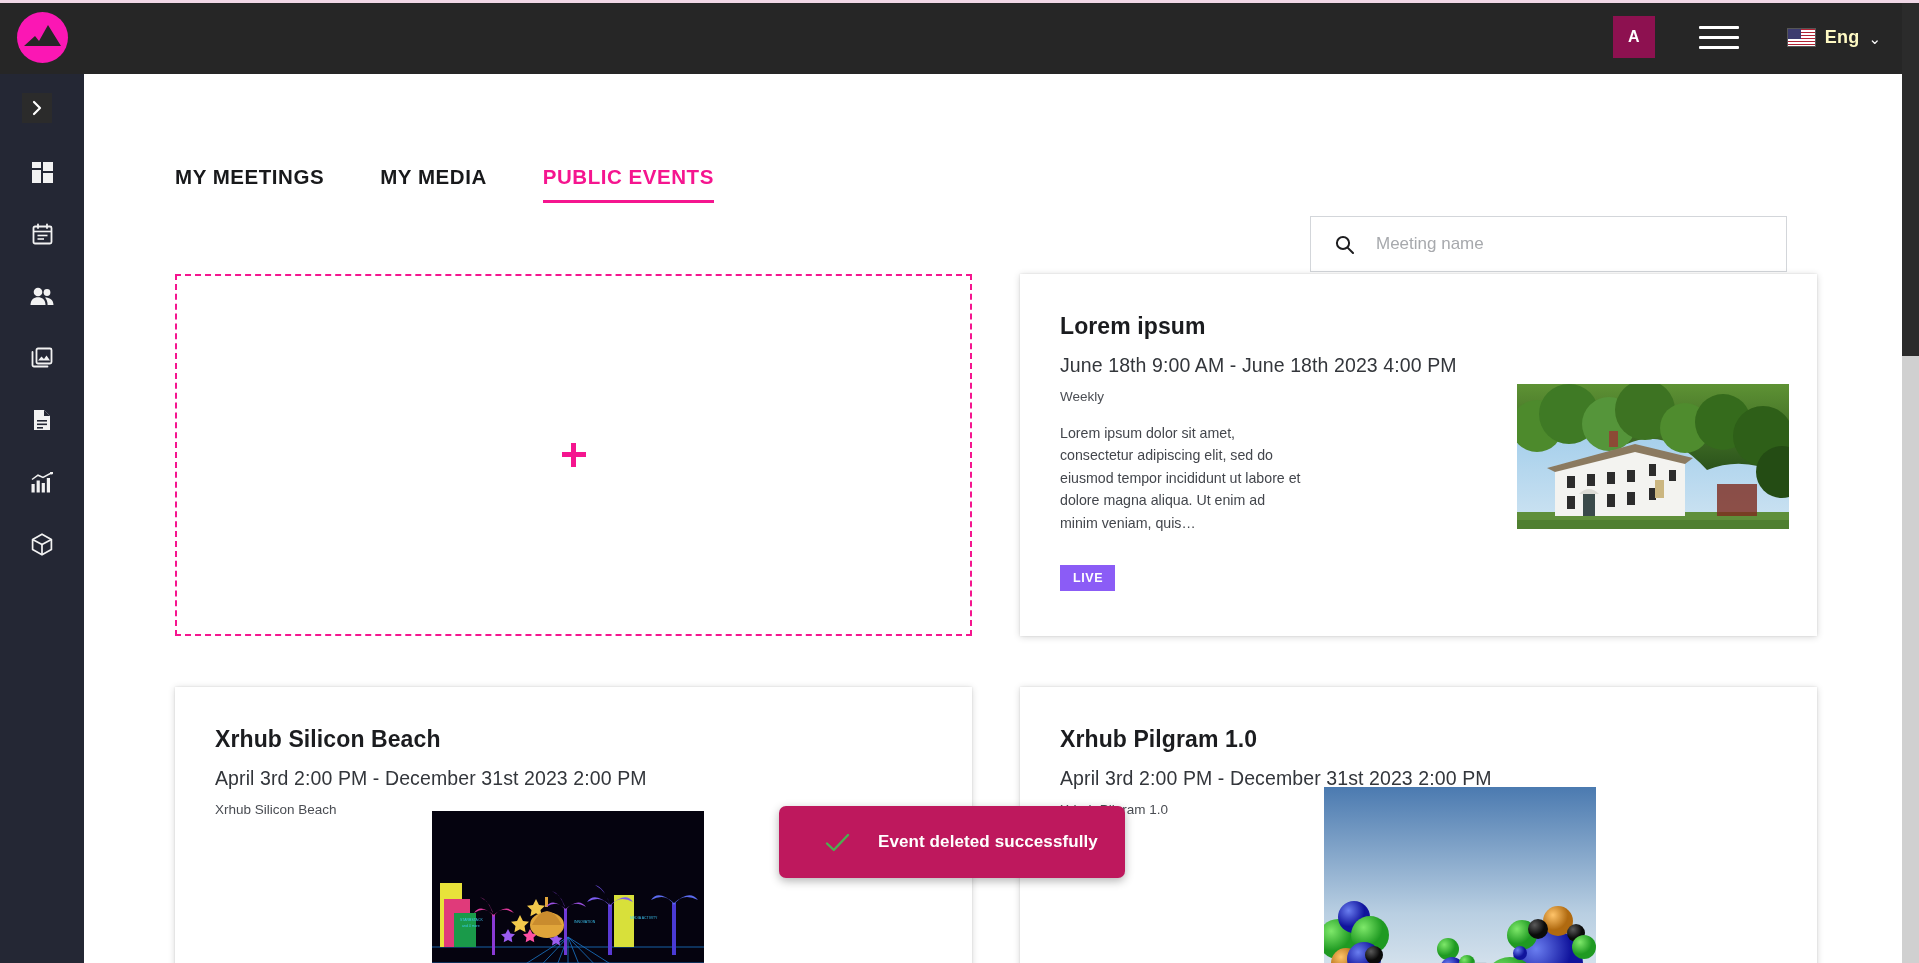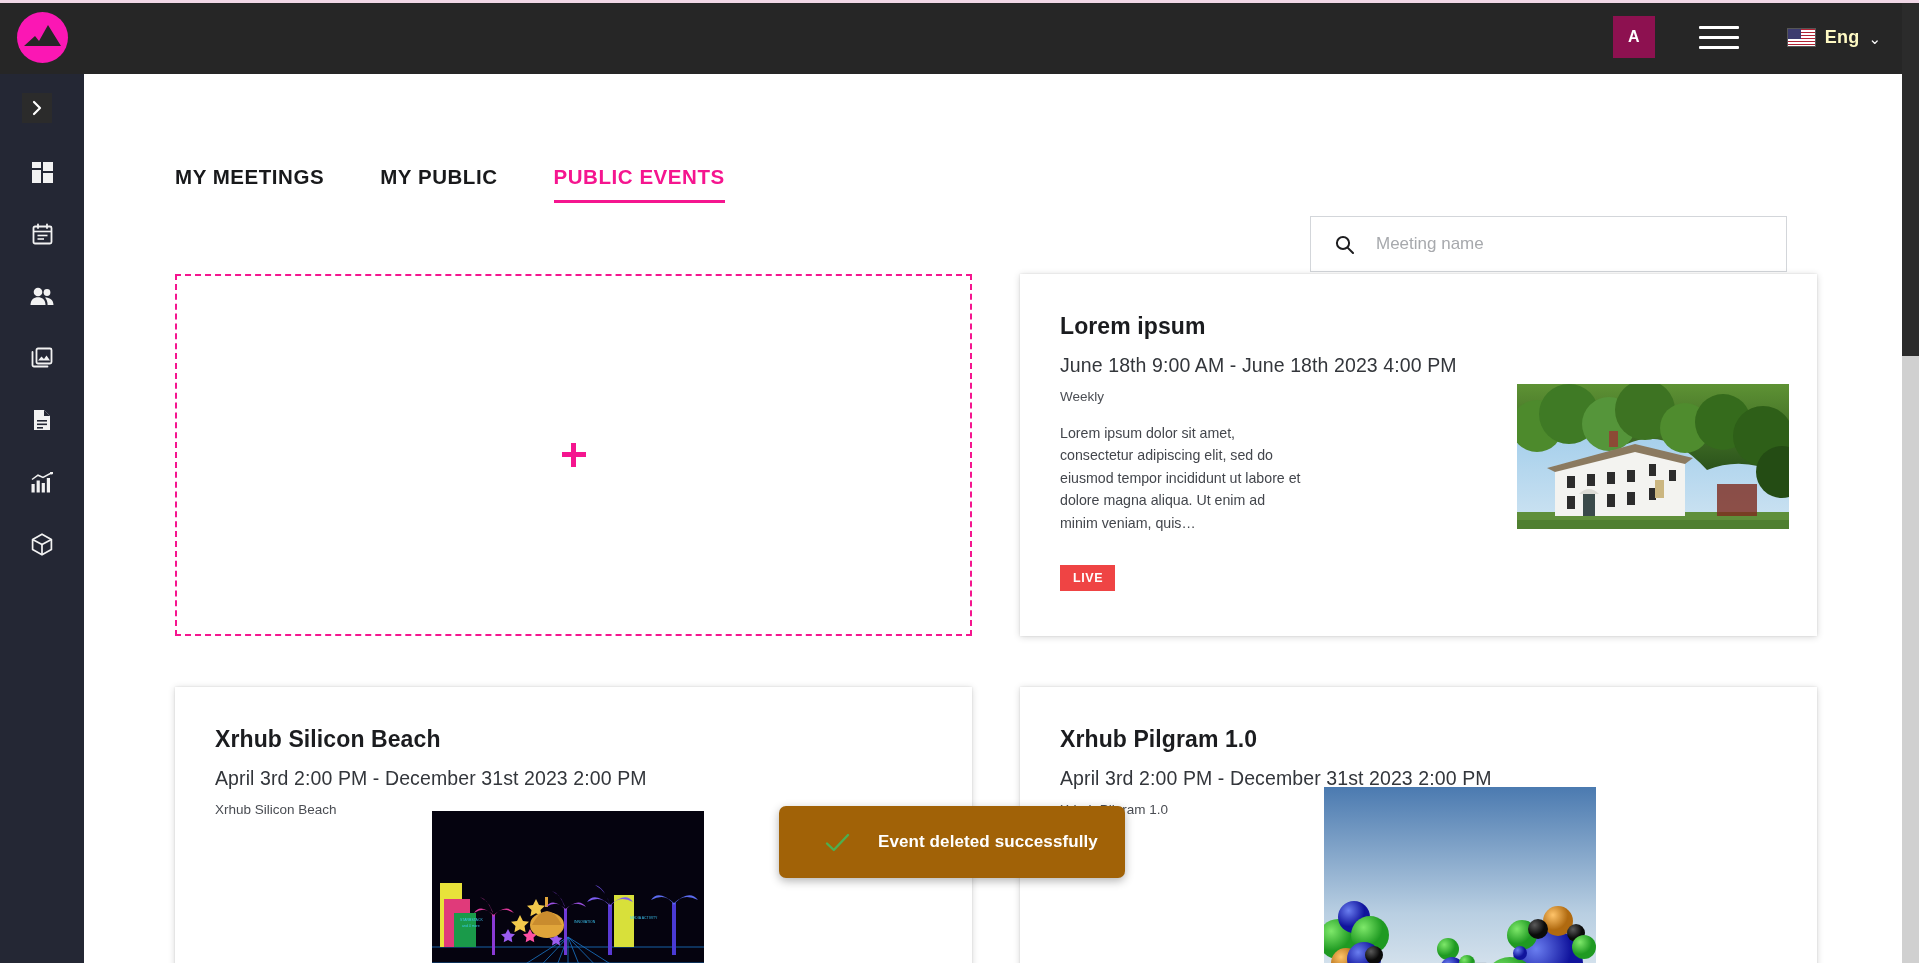--- a/index.html
+++ b/index.html
@@ -147,42 +147,42 @@
   .card-sub {
     position: absolute; left: 40px; top: 115px;
     font-size: 13.5px; color: #4a4d53;
   }
   .card-desc {
     position: absolute; left: 40px; top: 148px; width: 244px;
     font-size: 14.2px; line-height: 1.58; color: #43464c;
   }
   .live-badge {
     position: absolute; left: 40px; bottom: 45px;
-    background: #ef4444; color: #ffffff;
+    background: #8b5cf6; color: #ffffff;
     font-size: 12.5px; font-weight: bold; letter-spacing: .6px;
     padding: 6px 12px 6px 13px; cursor: pointer;
   }
   .card-thumb {
     position: absolute; right: 28px; top: 110px;
     width: 272px; height: 145px; overflow: hidden;
   }
   .thumb-wide {
     position: absolute; left: 257px; top: 100px;
     width: 272px; height: 230px; overflow: hidden;
   }
   .thumb-wide-r {
     position: absolute; left: 304px; top: 100px;
     width: 272px; height: 230px; overflow: hidden;
   }
 
   
   #toast {
     position: absolute; left: 779px; top: 806px;
     width: 346px; height: 72px;
-    background: #a16207; border-radius: 7px;
+    background: #be185d; border-radius: 7px;
     display: flex; align-items: center;
     box-shadow: 0 3px 10px rgba(0,0,0,0.3);
     z-index: 60;
   }
   #toast-check { margin-left: 46px; margin-right: 28px; display: flex; }
   #toast-text { color: #ffffff; font-size: 17px; font-weight: bold; letter-spacing: .1px; }
 
   
   #scrollbar {
     position: absolute; right: 0; top: 0;
@@ -302,21 +302,21 @@
       </svg>
     </div>
 
   </div>
 </div>
 
 <div id="main">
 
   <div id="tabs-row">
     <div class="tab">MY MEETINGS</div>
-    <div class="tab">MY PUBLIC</div>
+    <div class="tab">MY MEDIA</div>
     <div class="tab active">PUBLIC EVENTS</div>
   </div>
 
   <div id="search-box">
     <span id="search-icon">
       <svg width="19" height="19" viewBox="0 0 19 19" fill="none" stroke="#1d1d1f" stroke-width="2">
         <circle cx="8" cy="8" r="6.1"></circle>
           <path d="M12.6 12.6 L18 18" stroke-linecap="round"></path>
       </svg>
     </span>

